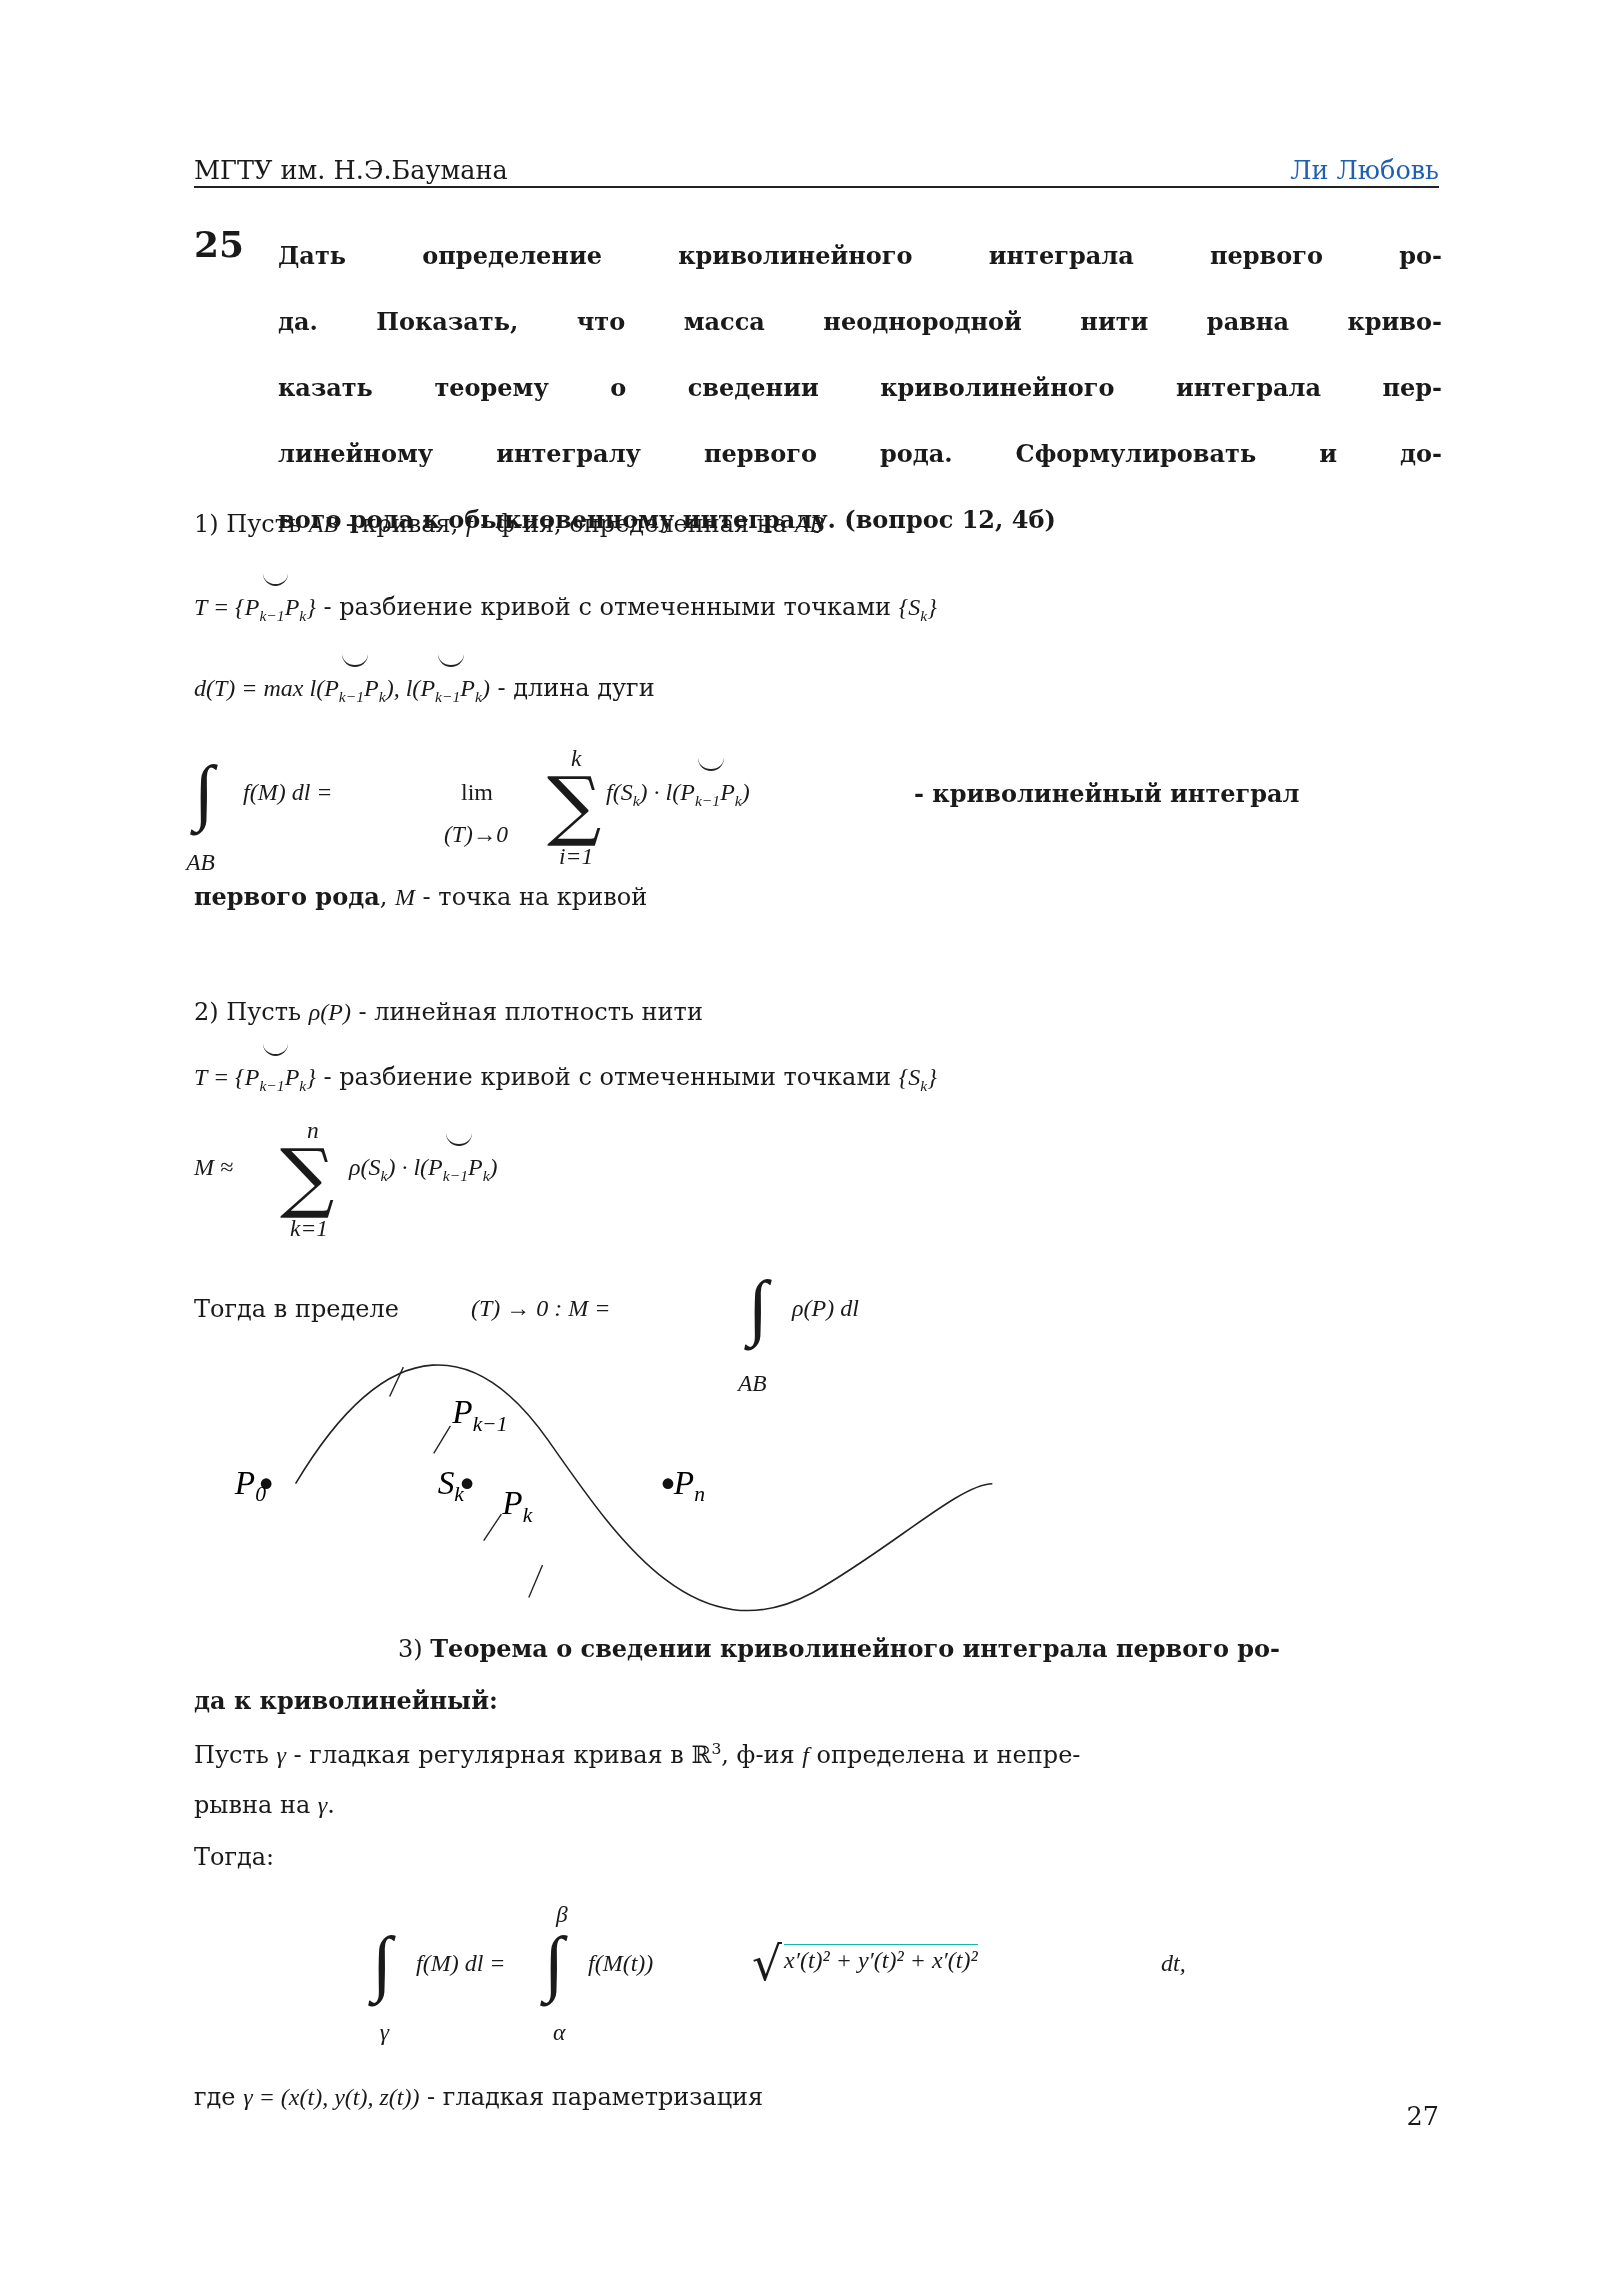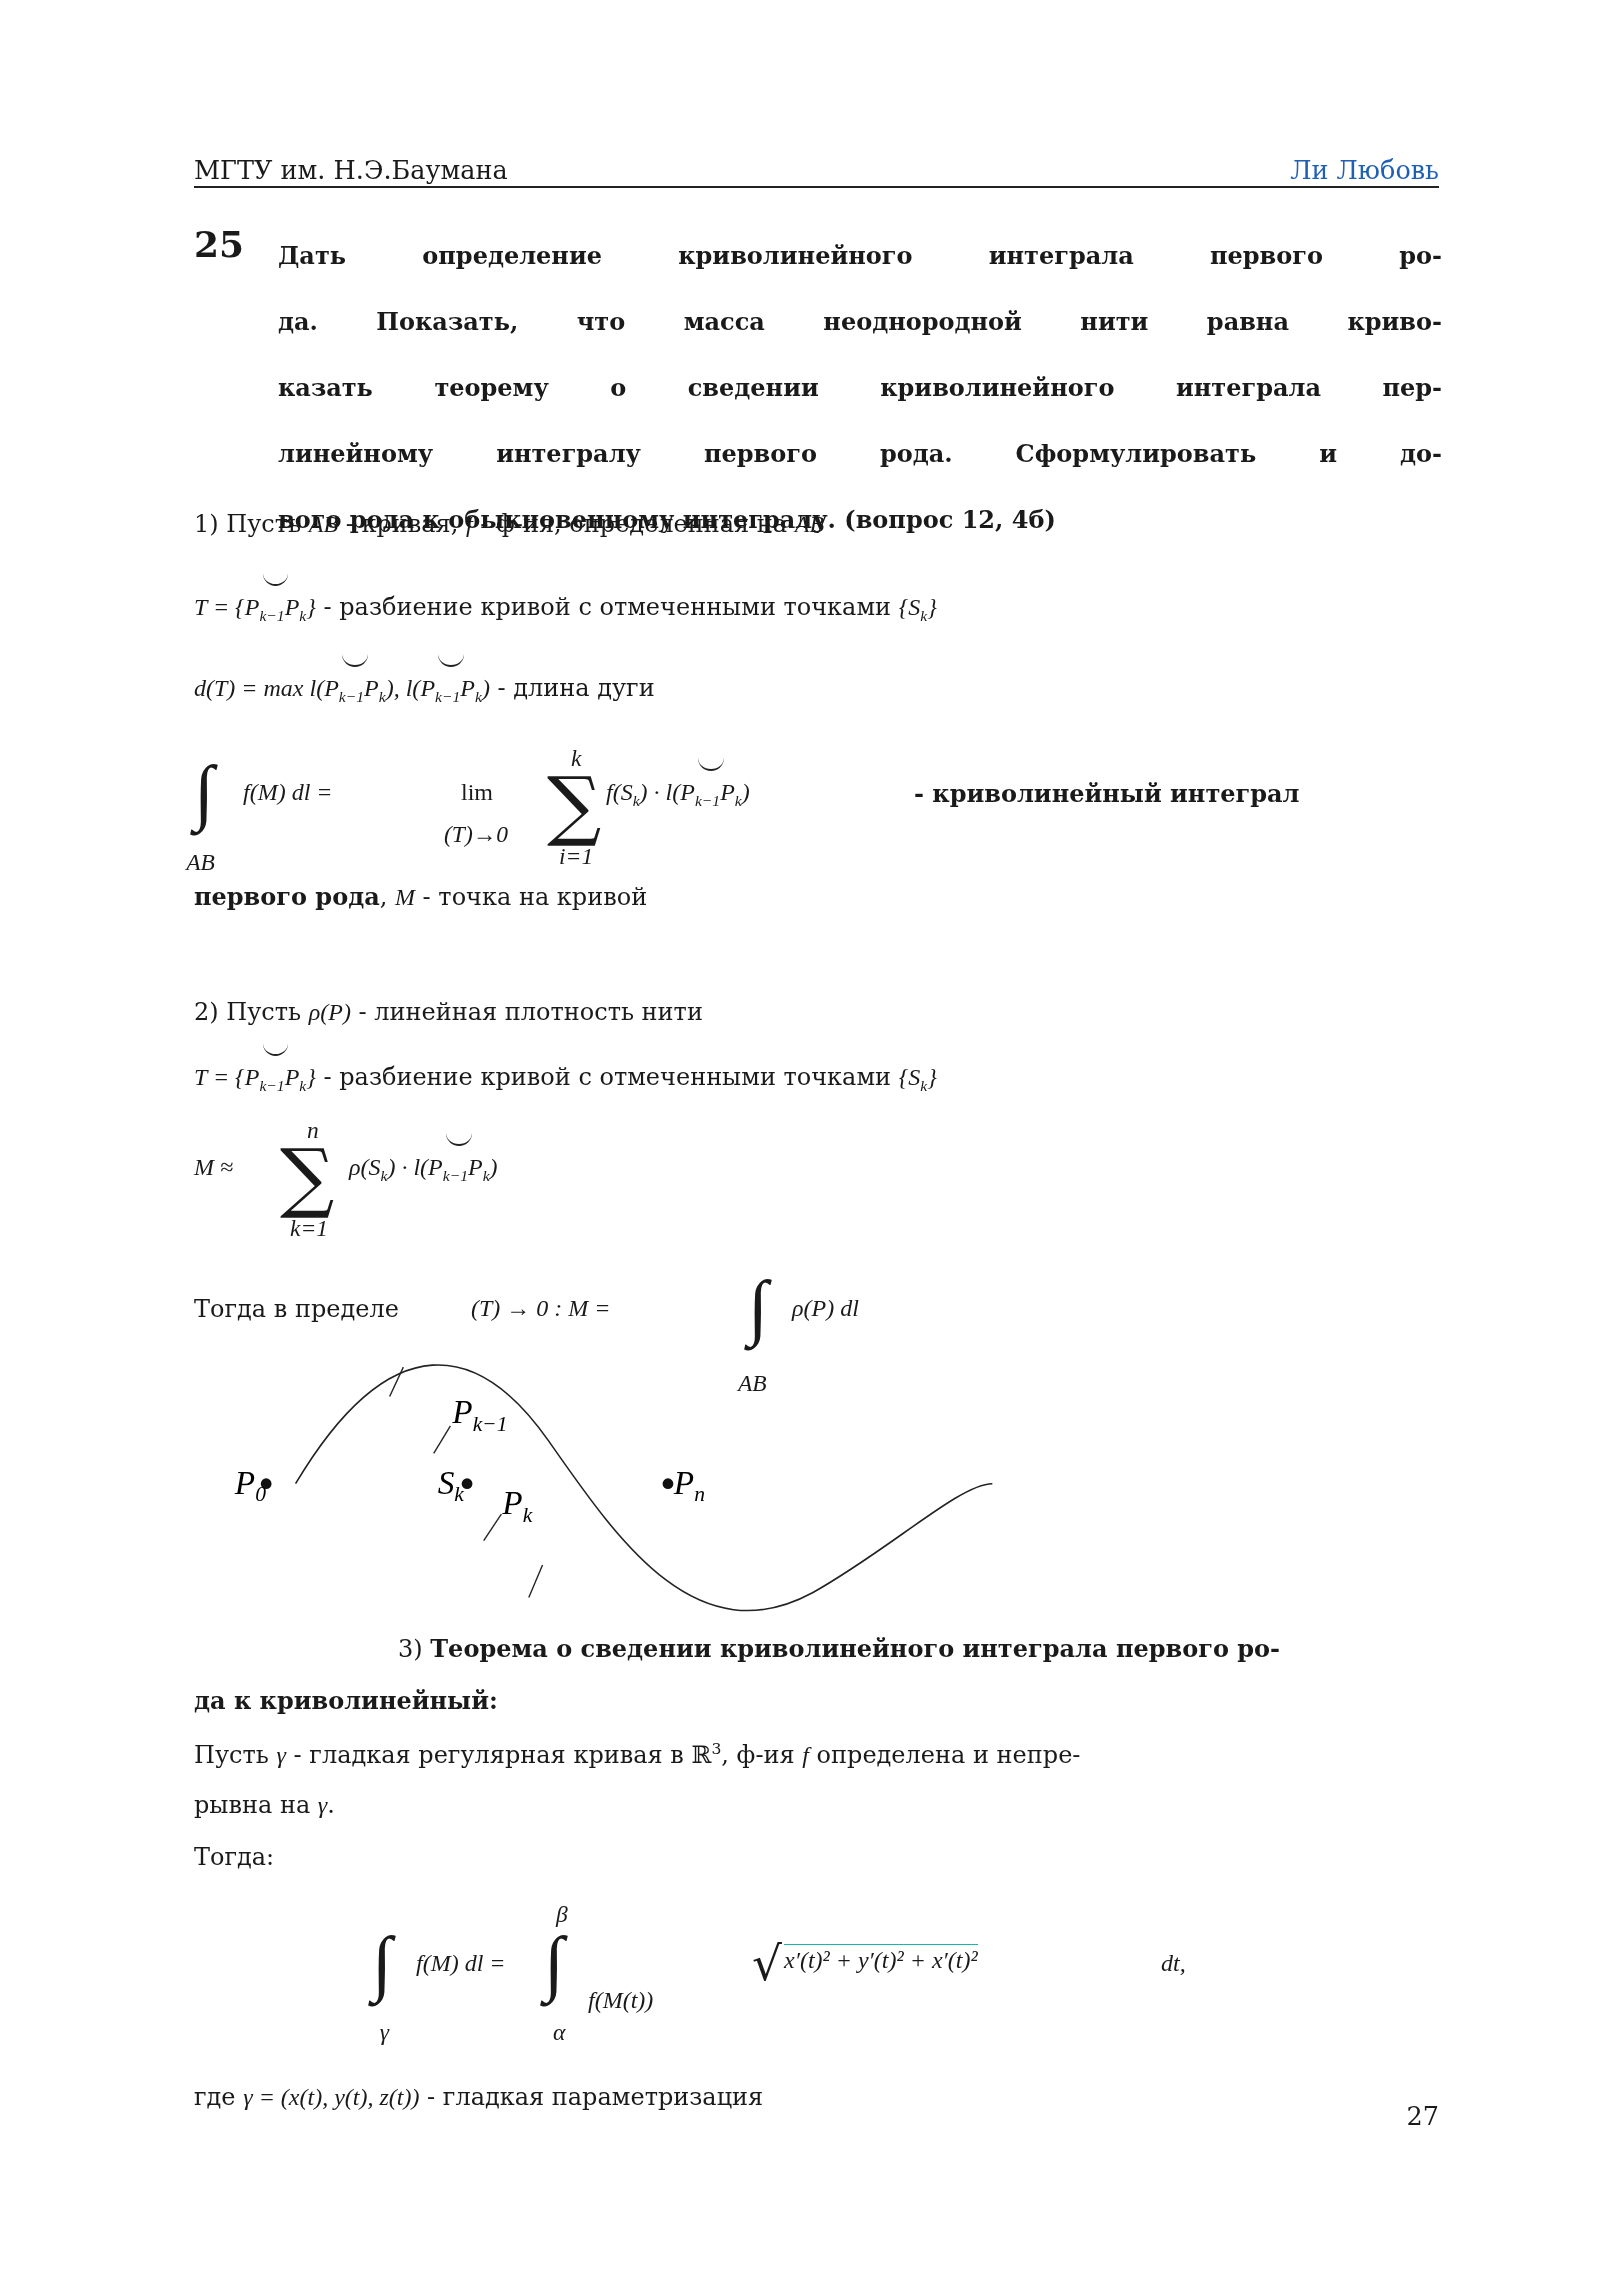--- a/index.html
+++ b/index.html
@@ -126,21 +126,21 @@
 </div>
 <div class="abs line" style="top:1843px">Тогда:</div>
 
 <div class="abs" style="left:372px; top:1901px; width:931px; height:167px;">
   <span class="abs bigint" style="left:0; top:24.5px;">∫</span>
   <span class="abs m small" style="left:7.8px; top:118px;">γ</span>
   <span class="abs line m" style="left:44px; top:49px;">f(M) dl = </span>
   <span class="abs m small" style="left:184px; top:0;">β</span>
   <span class="abs bigint" style="left:172px; top:24.5px;">∫</span>
   <span class="abs m small" style="left:181px; top:118px;">α</span>
-  <span class="abs line m" style="left:216px; top:49px;margin-top:37px;">f(M(t))</span>
+  <span class="abs line m" style="left:216px; top:49px;">f(M(t))</span>
   <span class="abs" style="left:380px; top:35px; font-size:47px; font-family:'DejaVu Serif',serif;">√</span>
   <span class="abs line m" style="left:412px; top:49px; border-top:1px solid #14b8a6; padding-top:2px; margin-top:-5.9px;">x′(t)² + y′(t)² + x′(t)²</span>
   <span class="abs line m" style="left:789px; top:49px;"> dt,</span>
 </div>
 
 <div class="abs line" style="top:2083px">
   <span>где </span><span class="m">γ = (x(t), y(t), z(t))</span><span> - гладкая параметризация</span>
 </div>
 
 <div class="abs pagenum">27</div>

